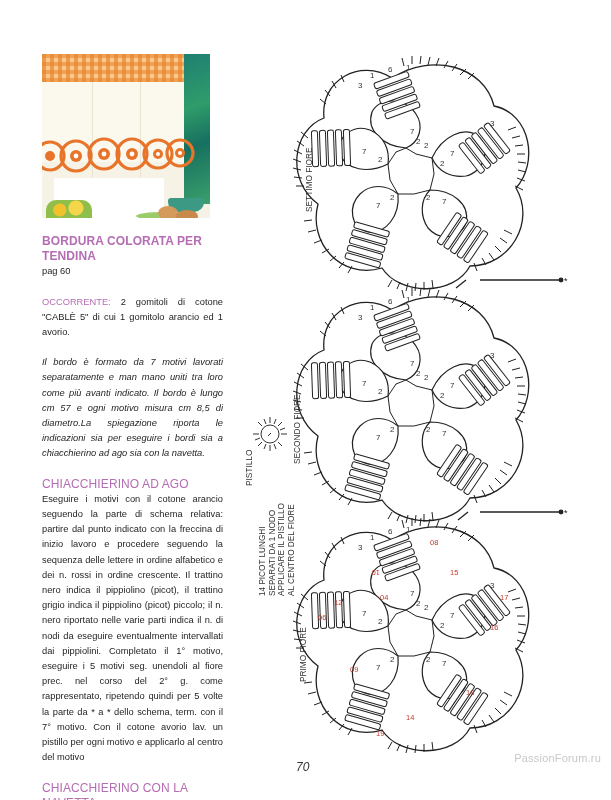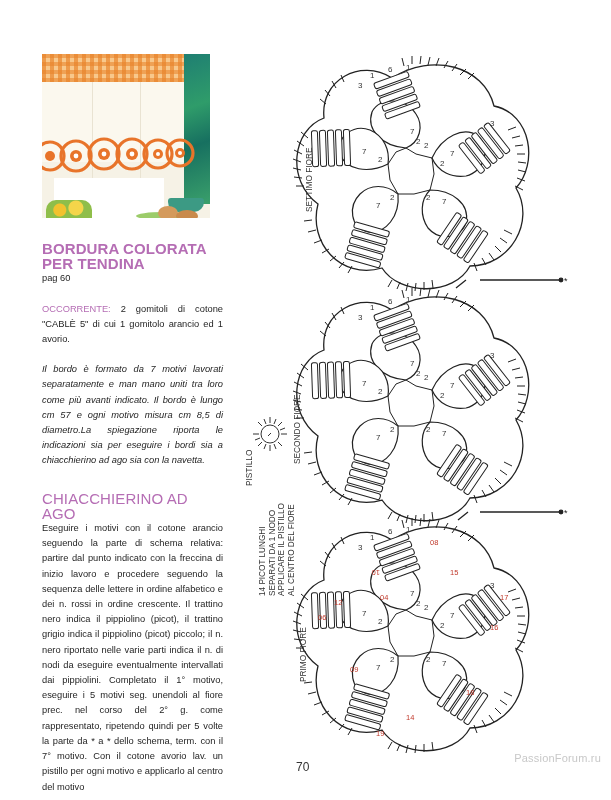--- a/index.html
+++ b/index.html
@@ -20,34 +20,34 @@
   .photo .lace { position: absolute; left: 0; top: 80px; width: 154px; height: 44px; }
   .photo .window { position: absolute; left: 12px; top: 124px; width: 110px; height: 40px; background: #ffffff; }
   .photo .bowl { position: absolute; right: 6px; top: 144px; width: 36px; height: 14px; background: #3c9a84; border-radius: 3px 3px 10px 10px; }
   .photo .plate { position: absolute; right: 18px; top: 158px; width: 56px; height: 8px; background: #9ccc6a; border-radius: 50%; }
   .photo .bread1 { position: absolute; left: 116px; top: 152px; width: 20px; height: 14px; background: #d49a5c; border-radius: 50%; }
   .photo .bread2 { position: absolute; left: 134px; top: 156px; width: 22px; height: 12px; background: #c98a4c; border-radius: 50%; }
   .photo .flowers { position: absolute; left: 4px; top: 146px; width: 46px; height: 20px; background: radial-gradient(circle at 30% 50%, #f2c22e 0 6px, transparent 7px), radial-gradient(circle at 65% 40%, #f5d54a 0 7px, transparent 8px), #8fbe4a; border-radius: 10px 10px 0 0; }
 
   
   .col { position: absolute; left: 42px; top: 234px; width: 181px; font-size: 9.3px; line-height: 15.2px; }
-  .title { color: #b56db4; font-weight: bold; font-size: 15px; letter-spacing: 0.1px; margin-top: 7px; }
+  .title { color: #b56db4; font-weight: bold; font-size: 12px; letter-spacing: 0.1px; }
   .pink { color: #b56db4; }
   .para { text-align: justify; margin: 0; }
   .italic { font-style: italic; }
   .gap { height: 15px; }
   .sub { color: #b56db4; font-weight: bold; margin-left: 24px; }
 
   
   .diagram { position: absolute; left: 230px; top: 30px; width: 381px; height: 730px; }
 
   .rot-label { position: absolute; font-size: 8.3px; color: #333; transform-origin: 0 0; transform: rotate(-90deg); white-space: nowrap; }
   .pistil-note { position: absolute; font-size: 8.2px; line-height: 9.6px; color: #333; transform-origin: 0 0; transform: rotate(-90deg); white-space: nowrap; }
 
-  .page-num { position: absolute; left: 296px; top: 760px; font-size: 12px; color: #333; }
+  .page-num { position: absolute; left: 296px; top: 760px; font-size: 12px; font-style: italic; color: #333; }
   .watermark { position: absolute; right: 10px; top: 752px; font-size: 11px; color: #c8c8c8; letter-spacing: 0.2px; }
 </style>
 </head>
 <body>
 
 <div class="photo">
   <div class="gingham"></div>
   <div class="curtain"></div>
   <div class="fold" style="left:50px"></div>
   <div class="fold" style="left:98px"></div>

